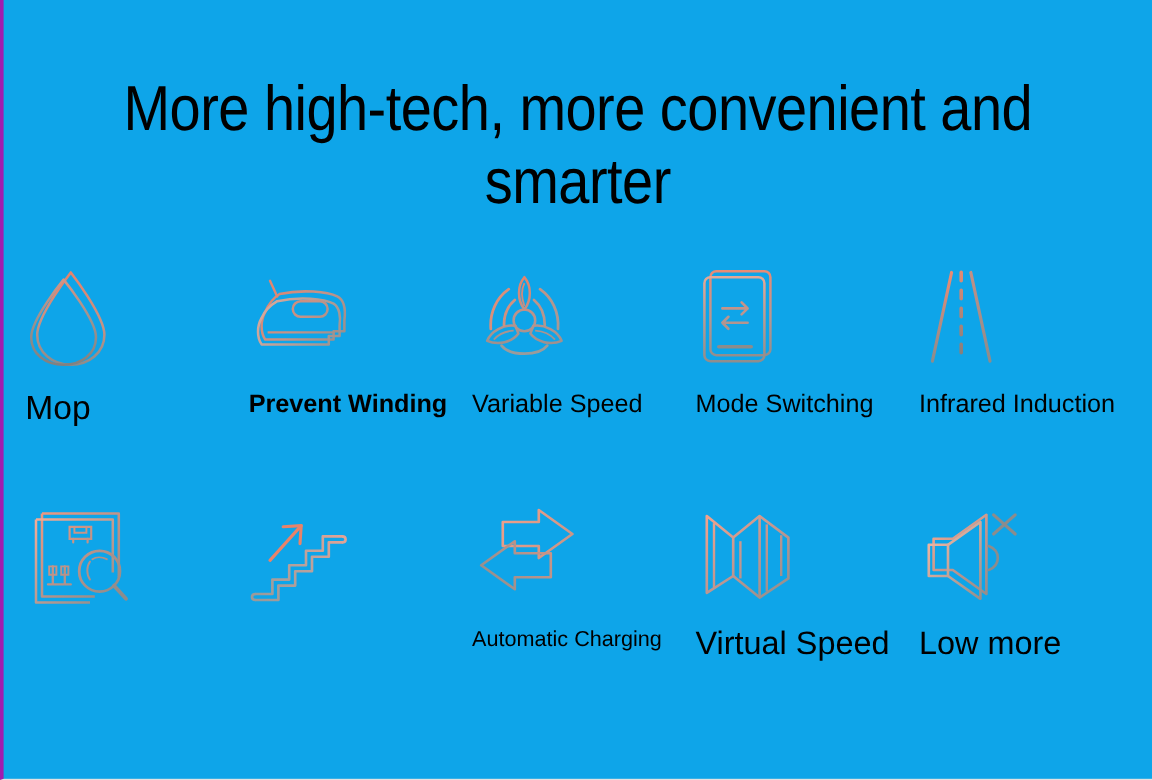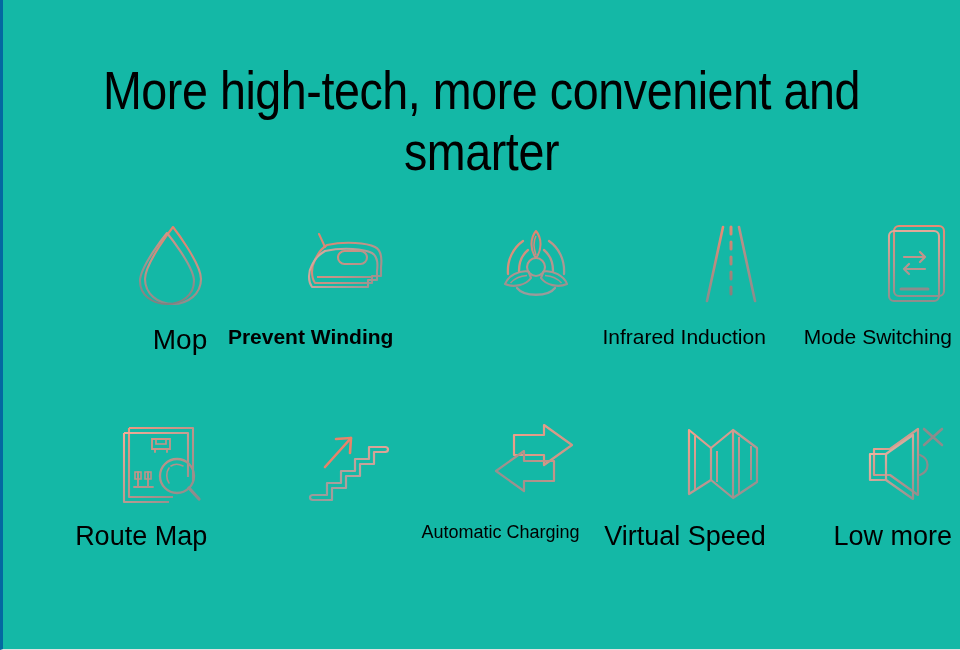--- a/index.html
+++ b/index.html
@@ -13,22 +13,22 @@
     height: 650px;
     overflow: hidden;
     font-family: "Liberation Sans", "DejaVu Sans", sans-serif;
     color: #000000;
     position: relative;
   }
 
   #page {
     position: absolute;
     inset: 0;
-    background: #14b8a6;
-    border-left: 3px solid #0369a1;
+    background: #0ea5e9;
+    border-left: 3px solid #a21caf;
     border-bottom: 1px solid #e2e2e2;
     box-sizing: border-box;
   }
 
   
   #heading {
     position: absolute;
     left: 0;
     right: 0;
     top: 24px;
@@ -53,21 +53,21 @@
     align-items: flex-start;
     justify-content: space-between;
   }
   #row-1 { top: 218px; }
   #row-2 { top: 415px; }
 
   .cell {
     flex: 1 1 0;
     display: flex;
     flex-direction: column;
-    align-items: flex-end;
+    align-items: flex-start;
     text-align: center;
   }
 
   .icon-wrap {
     height: 92px;
     display: flex;
     align-items: center;
     justify-content: center;
   }
   .icon-wrap svg {
@@ -186,20 +186,47 @@
           <path d="M51.5 49.5 C61 48 72 54 75 62 C66 66 54 63 49 56 Z" stroke="url(#g-fan)" stroke-width="2.1" fill="none" stroke-linejoin="round"></path>
           <path d="M53 53.5 C60 54 66 57 69.5 61" stroke="url(#g-fan)" stroke-width="1.5" fill="none"></path>
 
           <path d="M16 52 C15 38 21 26 31 19" stroke="url(#g-fan-arc)" stroke-width="2.3" stroke-linecap="round" fill="none"></path>
           <path d="M27 49 C27 40 30 33 36 28" stroke="url(#g-fan-arc)" stroke-width="2.3" stroke-linecap="round" fill="none"></path>
           <path d="M72 52 C73 38 67 26 57 19" stroke="url(#g-fan-arc)" stroke-width="2.3" stroke-linecap="round" fill="none"></path>
           <path d="M61 49 C61 40 58 33 52 28" stroke="url(#g-fan-arc)" stroke-width="2.3" stroke-linecap="round" fill="none"></path>
           <path d="M25 66 C32 75 56 75 63 66" stroke="#9b9b9b" stroke-width="2.3" stroke-linecap="round" fill="none"></path>
         </svg>
       </div>
+      <div class="cell-label">Variable Speed</div>
+    </div>
+
+    <div class="cell">
+      <div class="icon-wrap">
+        <svg width="70" height="86" viewBox="0 0 70 86" fill="none">
+          <defs>
+            <linearGradient id="g-panel" x1="35" y1="4" x2="35" y2="82" gradientUnits="userSpaceOnUse">
+              <stop offset="0" stop-color="#ea8b74"></stop>
+              <stop offset="0.5" stop-color="#b99690"></stop>
+              <stop offset="1" stop-color="#8c8c8c"></stop>
+            </linearGradient>
+            <linearGradient id="g-panel2" x1="31" y1="10" x2="31" y2="84" gradientUnits="userSpaceOnUse">
+              <stop offset="0" stop-color="#e2a898"></stop>
+              <stop offset="1" stop-color="#8c8c8c"></stop>
+            </linearGradient>
+          </defs>
+          <rect x="12" y="5" width="50" height="70" rx="5" stroke="url(#g-panel)" stroke-width="2.1" fill="none"></rect>
+          <rect x="7" y="10" width="50" height="70" rx="5" stroke="url(#g-panel2)" stroke-width="2.1" fill="none"></rect>
+
+          <path d="M22 36 L43 36 L38 31 M43 36 L38 41" stroke="url(#g-panel)" stroke-width="2.2" fill="none" stroke-linecap="round" stroke-linejoin="round"></path>
+          <path d="M43 48 L22 48 L27 43 M22 48 L27 53" stroke="url(#g-panel)" stroke-width="2.2" fill="none" stroke-linecap="round" stroke-linejoin="round"></path>
+
+          <path d="M19 68 L46 68" stroke="#8c8c8c" stroke-width="3" stroke-linecap="round"></path>
+        </svg>
+      </div>
+      <div class="cell-label">Mode Switching</div>
     </div>
 
     <div class="cell">
       <div class="icon-wrap">
         <svg width="70" height="86" viewBox="0 0 70 86" fill="none">
           <defs>
             <linearGradient id="g-road-l" x1="26" y1="6" x2="10" y2="80" gradientUnits="userSpaceOnUse">
               <stop offset="0" stop-color="#ea8b74"></stop>
               <stop offset="1" stop-color="#8c8c8c"></stop>
             </linearGradient>
@@ -211,46 +238,20 @@
               <stop offset="0" stop-color="#e08a74"></stop>
               <stop offset="1" stop-color="#7e7e7e"></stop>
             </linearGradient>
           </defs>
           <path d="M27 6 L11 80" stroke="url(#g-road-l)" stroke-width="2.6" stroke-linecap="round"></path>
           <path d="M43 6 L59 80" stroke="url(#g-road-r)" stroke-width="2.6" stroke-linecap="round"></path>
           <path d="M35 6 L35 80" stroke="url(#g-road-c)" stroke-width="3" stroke-linecap="round" stroke-dasharray="7 8"></path>
         </svg>
       </div>
       <div class="cell-label">Infrared Induction</div>
-    </div>
-
-    <div class="cell">
-      <div class="icon-wrap">
-        <svg width="70" height="86" viewBox="0 0 70 86" fill="none">
-          <defs>
-            <linearGradient id="g-panel" x1="35" y1="4" x2="35" y2="82" gradientUnits="userSpaceOnUse">
-              <stop offset="0" stop-color="#ea8b74"></stop>
-              <stop offset="0.5" stop-color="#b99690"></stop>
-              <stop offset="1" stop-color="#8c8c8c"></stop>
-            </linearGradient>
-            <linearGradient id="g-panel2" x1="31" y1="10" x2="31" y2="84" gradientUnits="userSpaceOnUse">
-              <stop offset="0" stop-color="#e2a898"></stop>
-              <stop offset="1" stop-color="#8c8c8c"></stop>
-            </linearGradient>
-          </defs>
-          <rect x="12" y="5" width="50" height="70" rx="5" stroke="url(#g-panel)" stroke-width="2.1" fill="none"></rect>
-          <rect x="7" y="10" width="50" height="70" rx="5" stroke="url(#g-panel2)" stroke-width="2.1" fill="none"></rect>
-
-          <path d="M22 36 L43 36 L38 31 M43 36 L38 41" stroke="url(#g-panel)" stroke-width="2.2" fill="none" stroke-linecap="round" stroke-linejoin="round"></path>
-          <path d="M43 48 L22 48 L27 43 M22 48 L27 53" stroke="url(#g-panel)" stroke-width="2.2" fill="none" stroke-linecap="round" stroke-linejoin="round"></path>
-
-          <path d="M19 68 L46 68" stroke="#8c8c8c" stroke-width="3" stroke-linecap="round"></path>
-        </svg>
-      </div>
-      <div class="cell-label">Mode Switching</div>
     </div>
 
   </div>
 
   <div class="row" id="row-2">
 
     <div class="cell">
       <div class="icon-wrap">
         <svg width="92" height="88" viewBox="0 0 92 88" fill="none">
           <defs>
@@ -275,21 +276,20 @@
           <path d="M23 53 L23 68 M33 53 L33 68 M19 68 L38 68" stroke="url(#g-room)" stroke-width="1.9" stroke-linecap="round"></path>
           <path d="M20 53 L26 53 L26 60 L20 60 Z" stroke="url(#g-room)" stroke-width="1.6" fill="none"></path>
           <path d="M30 53 L36 53 L36 60 L30 60 Z" stroke="url(#g-room)" stroke-width="1.6" fill="none"></path>
 
           <circle cx="62" cy="57" r="17" stroke="url(#g-room)" stroke-width="2.3" fill="none"></circle>
           <path d="M74 69 L84 80" stroke="url(#g-room)" stroke-width="3.2" stroke-linecap="round"></path>
           <path d="M54 49 C51 53 51 60 54 64" stroke="url(#g-room)" stroke-width="1.6" fill="none" stroke-linecap="round"></path>
           <path d="M68 47 C64 45 59 45 56 47" stroke="url(#g-room)" stroke-width="1.6" fill="none" stroke-linecap="round"></path>
         </svg>
       </div>
-      <div class="cell-label">Route Map</div>
     </div>
 
     <div class="cell">
       <div class="icon-wrap">
         <svg width="86" height="88" viewBox="0 0 86 88" fill="none">
           <defs>
             <linearGradient id="g-stair" x1="74" y1="16" x2="10" y2="80" gradientUnits="userSpaceOnUse">
               <stop offset="0" stop-color="#e7a394"></stop>
               <stop offset="0.5" stop-color="#b9a19c"></stop>
               <stop offset="1" stop-color="#9a9a9a"></stop>

